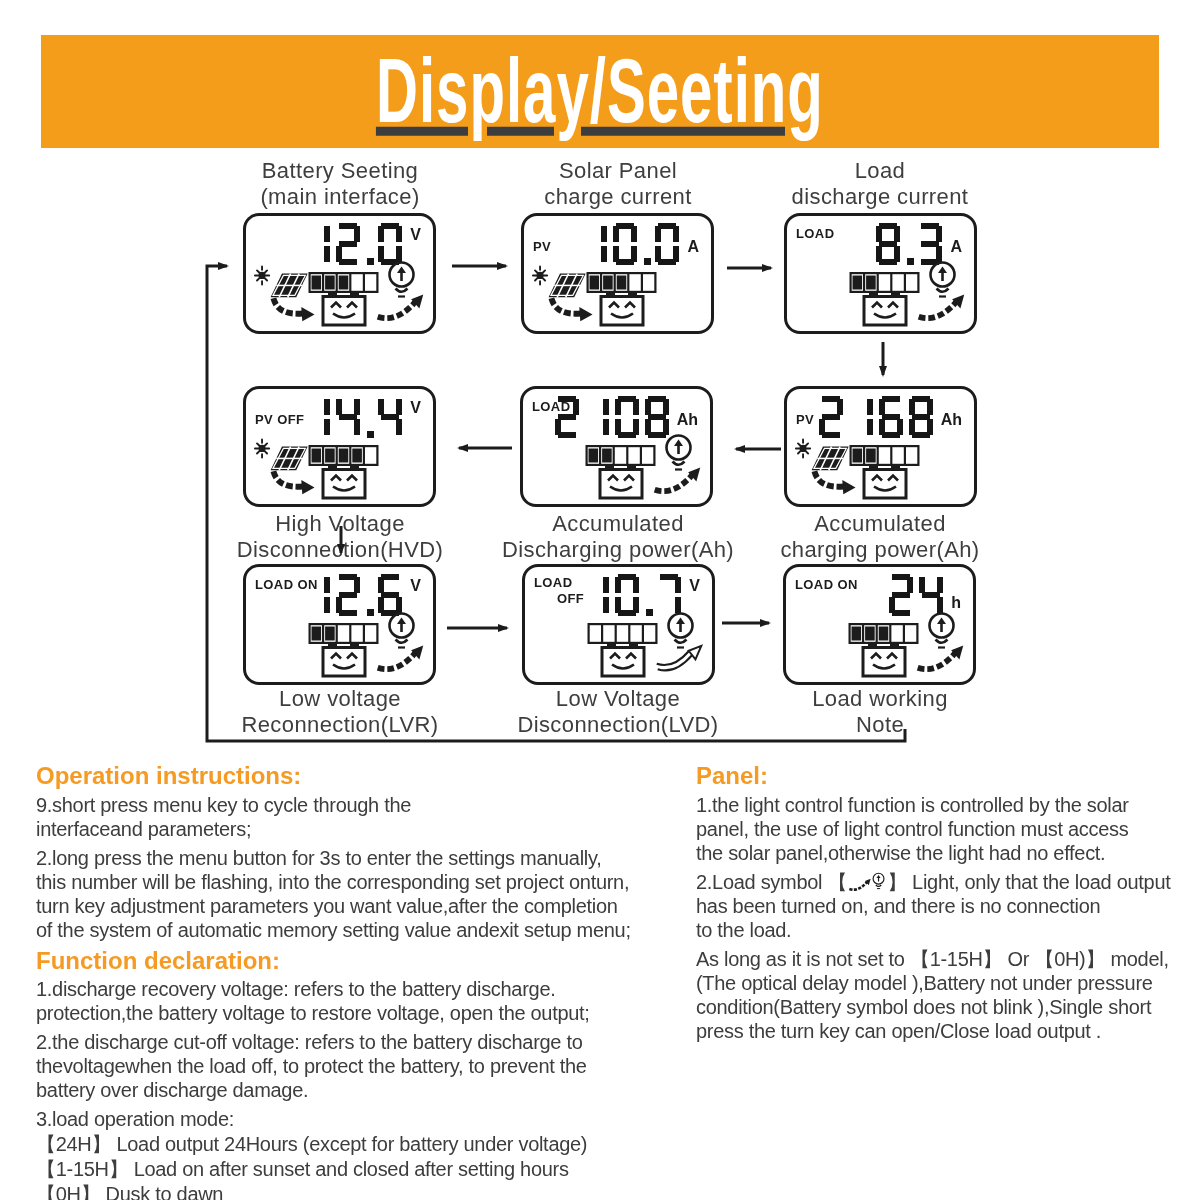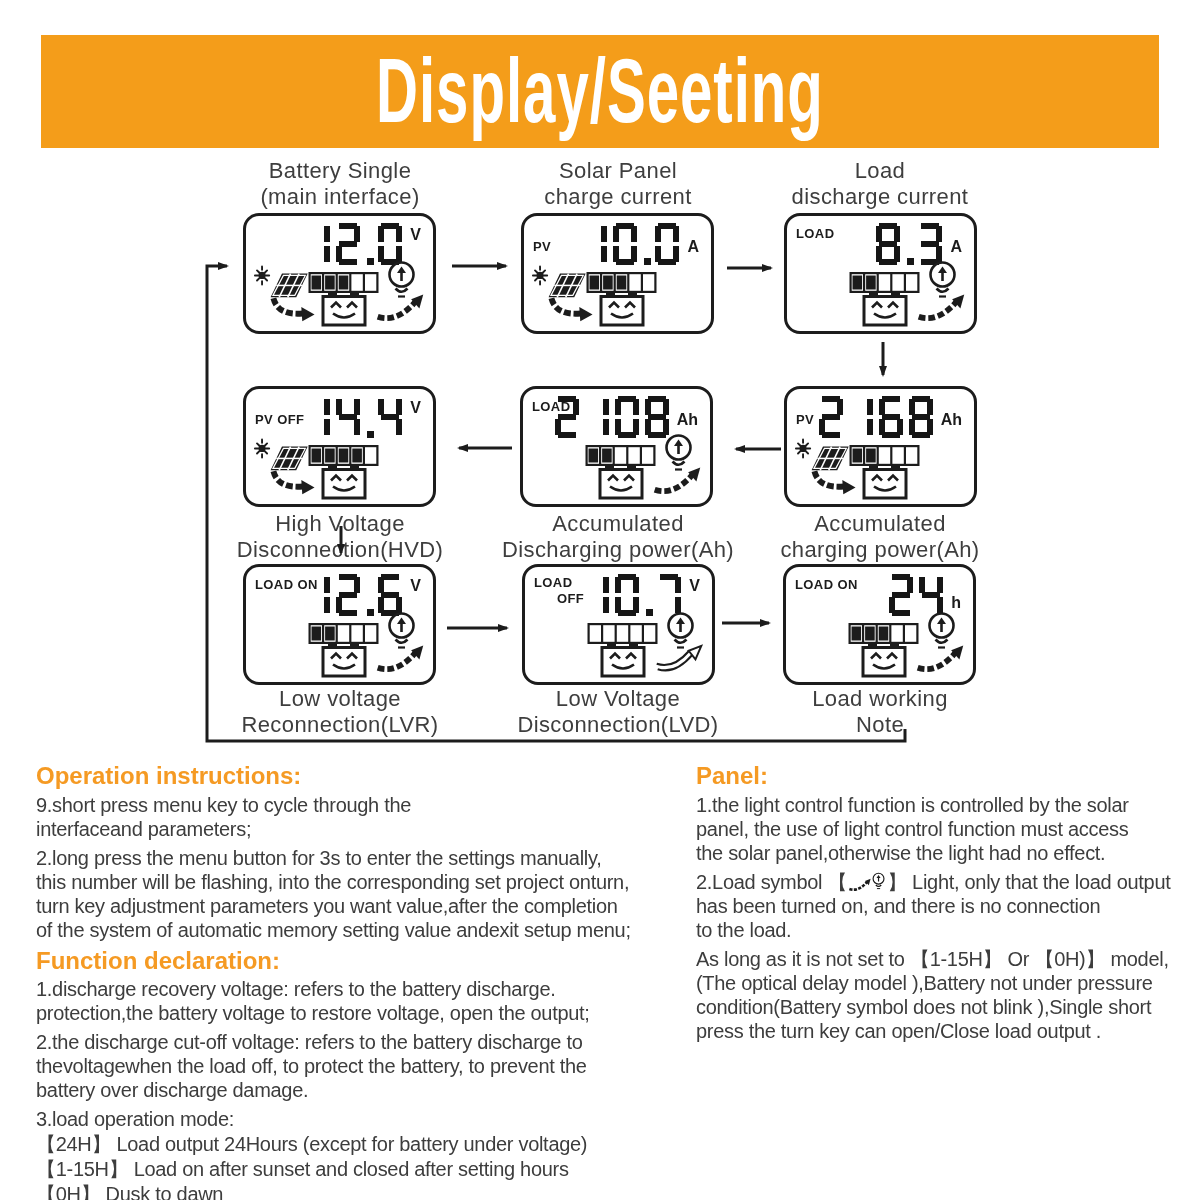--- a/index.html
+++ b/index.html
@@ -2,21 +2,21 @@
 <html><head>
 <meta charset="utf-8">
 <style>
   html,body{margin:0;padding:0;}
   body{
     width:1200px;height:1200px;background:#ffffff;overflow:hidden;
     font-family:"Liberation Sans","DejaVu Sans",sans-serif;color:#3d3d3d;
   }
   
   .banner{margin:35px 41px 0 41px;height:113px;background:#F49D1A;
-    display:flex;align-items:center;justify-content:center;}
+    display:flex;align-items:center;justify-content:center;text-decoration:underline;}
   .banner-title{color:#ffffff;font-size:60px;font-weight:bold;letter-spacing:1px;
     transform:scale(0.97,1.5);}
   
   .diagram{position:relative;height:600px;margin-top:8px;}
   .arrows{position:absolute;left:0;top:0;z-index:3;pointer-events:none;}
   .ptitle{position:absolute;transform:translateX(-50%);text-align:center;z-index:1;
     font-size:22px;line-height:1.16;color:#3e3e3e;letter-spacing:.4px;white-space:nowrap;}
   .panel{position:absolute;width:193px;height:121px;background:#fff;z-index:2;
     border:3px solid #1c1c1c;border-radius:16px;box-sizing:border-box;}
   .status{position:absolute;top:10px;left:9px;font-size:13px;font-weight:bold;
@@ -175,21 +175,21 @@
         <line x1="781" y1="293" x2="736" y2="293" marker-end="url(#ah)"></line>
         <line x1="512" y1="292" x2="459" y2="292" marker-end="url(#ah)"></line>
         <line x1="341" y1="370" x2="341" y2="397" marker-end="url(#ah)"></line>
         <line x1="447" y1="472" x2="507" y2="472" marker-end="url(#ah)"></line>
         <line x1="722" y1="467" x2="769" y2="467" marker-end="url(#ah)"></line>
         <polyline points="905,573 905,585 207,585 207,110 227,110" marker-end="url(#ah)"></polyline>
       </g>
     </svg>
 
     <div class="ptitle" style="left:340px;top:2px">
-      <div>Battery Single</div>
+      <div>Battery Seeting</div>
         <div>(main interface)</div>
     </div>
     <div class="ptitle" style="left:618px;top:2px">
       <div>Solar Panel</div>
         <div>charge current</div>
     </div>
     <div class="ptitle" style="left:880px;top:2px">
       <div>Load</div>
         <div>discharge current</div>
     </div>

